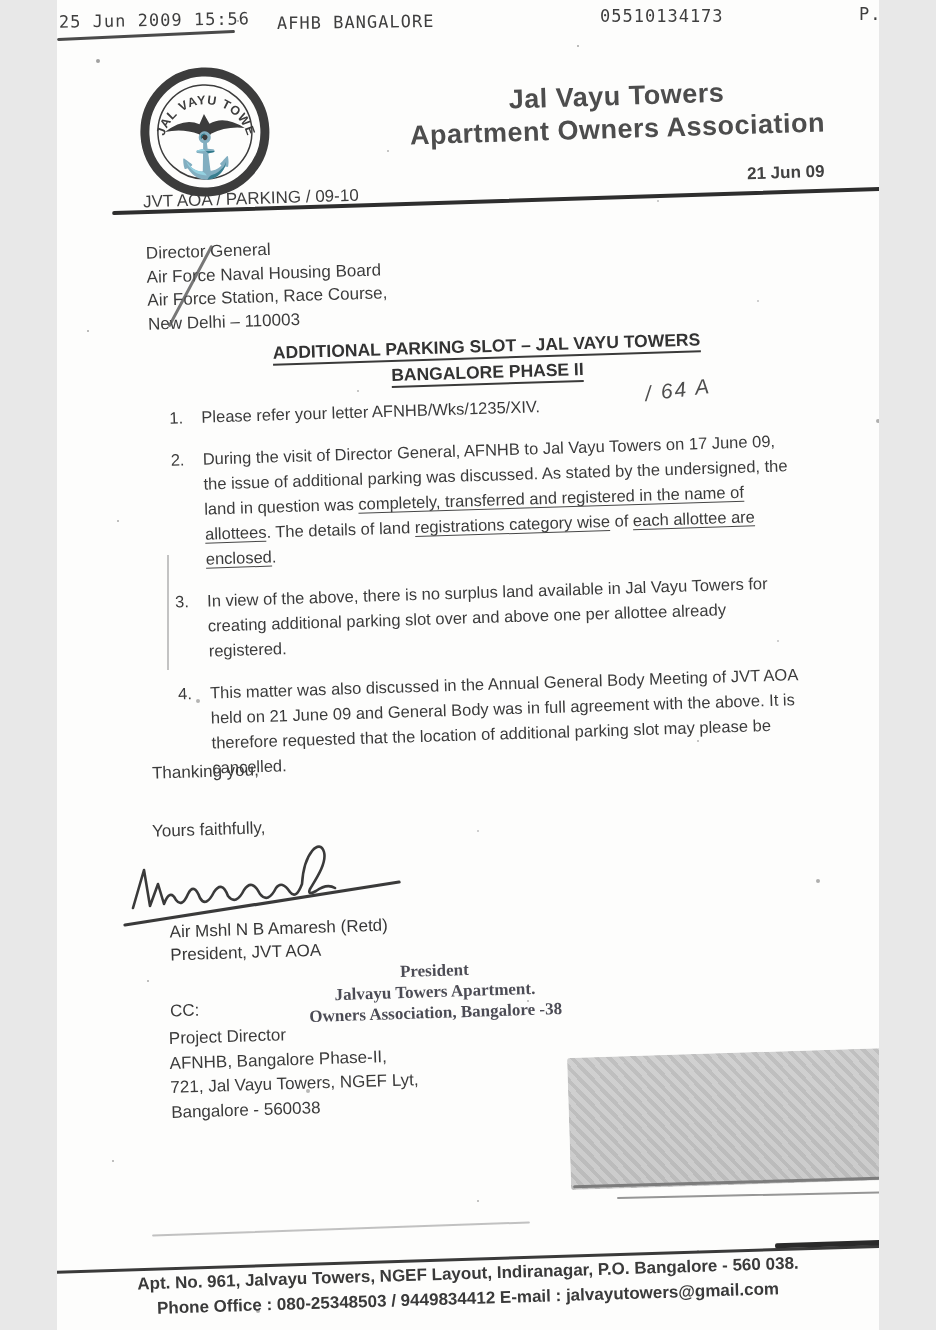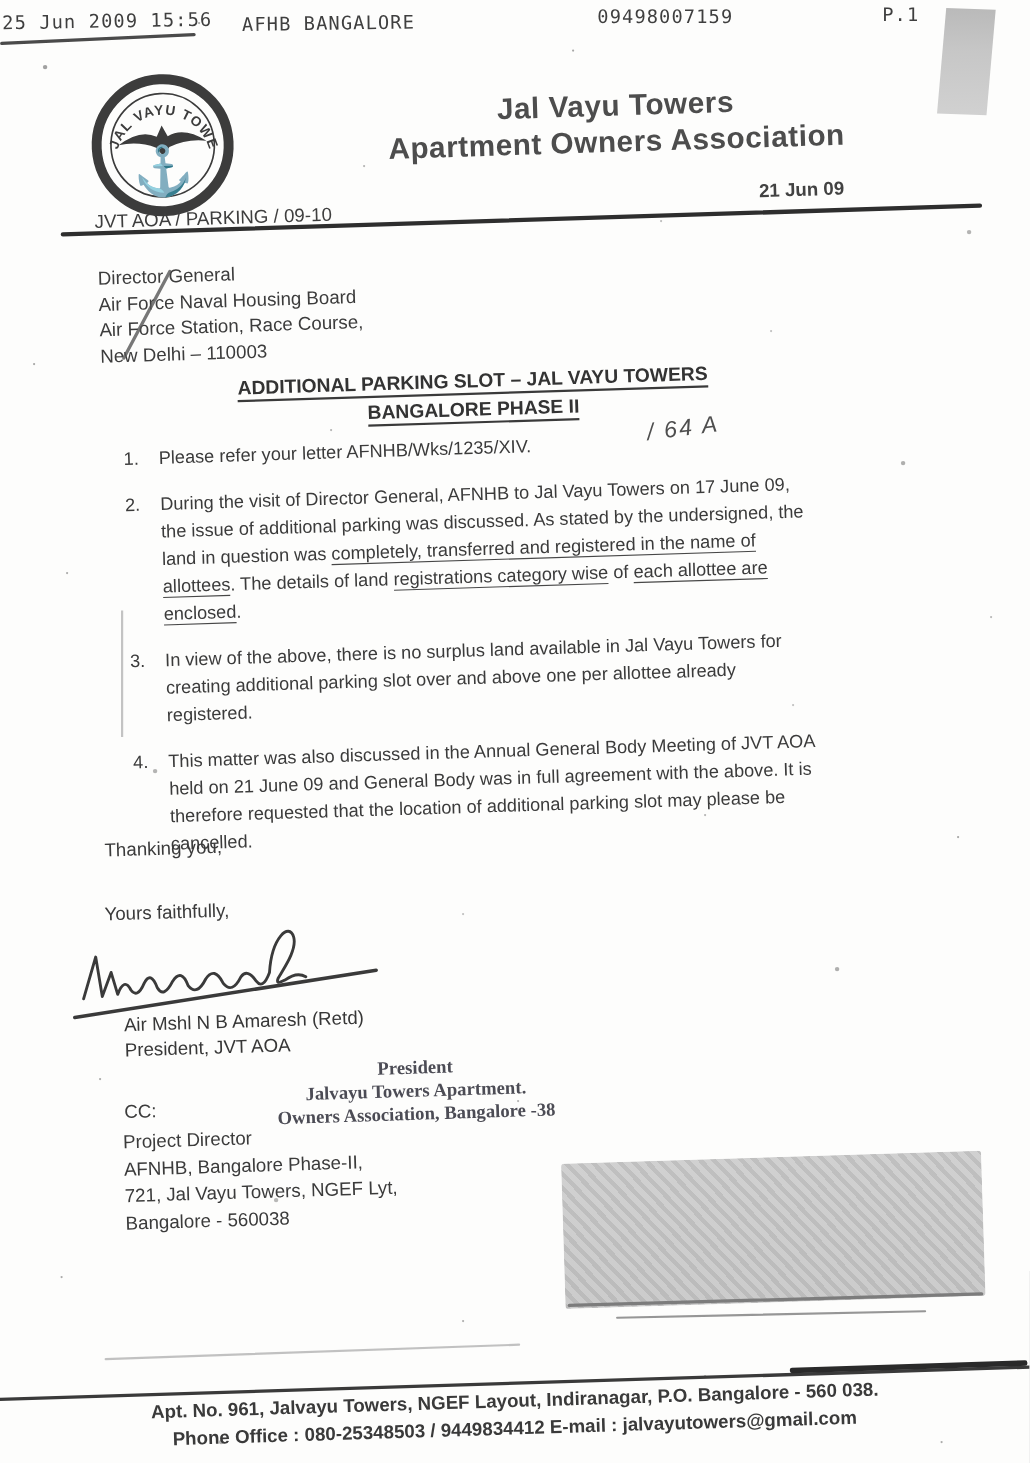--- a/index.html
+++ b/index.html
@@ -1,17 +1,17 @@
 <!DOCTYPE html>
 <html><head>
 <meta charset="utf-8">
 <style>
   html,body{margin:0;padding:0;background:#e8e8e8;}
   .page{
-    position:relative; width:936px; height:1330px; margin:0 auto;
+    position:relative; width:822px; height:1330px; margin:0 auto;
     background:#fdfdfc; overflow:hidden;
     font-family:"Liberation Sans", sans-serif; color:#3a3a3a;
   }
   .abs{position:absolute;}
   .tilt{transform:rotate(-1.8deg);}
   
   .fax{font-family:"DejaVu Sans Mono", monospace; font-size:17px; color:#3f3f3f; letter-spacing:1px; white-space:nowrap;}
   .fax-underline{height:3px; background:#4a4a4a; transform:rotate(-2.6deg); border-radius:2px;}
   .corner-smudge{
     background:linear-gradient(180deg,#aeaeae 0%,#bdbdbd 40%,#c9c9c9 100%);
@@ -75,21 +75,21 @@
 </style>
 </head>
 <body>
 
 <div class="page">
 
   <div class="abs speckles" style="left:0;top:0;"></div>
 
   <div class="abs fax" style="left:2px;top:10px;transform:rotate(-1deg);">25 Jun 2009 15:56</div>
   <div class="abs fax" style="left:220px;top:12px;transform:rotate(-0.8deg);">AFHB BANGALORE</div>
-  <div class="abs fax" style="left:543px;top:6px;">09498007159</div>
+  <div class="abs fax" style="left:543px;top:6px;">05510134173</div>
   <div class="abs fax" style="left:802px;top:4px;">P.1</div>
   <div class="abs fax-underline" style="left:0;top:34px;width:178px;"></div>
 
   <div class="abs corner-smudge" style="left:856px;top:8px;width:45px;height:96px;"></div>
 
   <div class="abs" style="left:82px;top:66px;transform:rotate(-3deg);">
     <svg width="132" height="132" viewBox="0 0 132 132">
       <circle cx="66" cy="66" r="60" fill="none" stroke="#3c3c3c" stroke-width="9"></circle>
       <circle cx="66" cy="66" r="47" fill="none" stroke="#3c3c3c" stroke-width="1.5"></circle>
       <defs>

